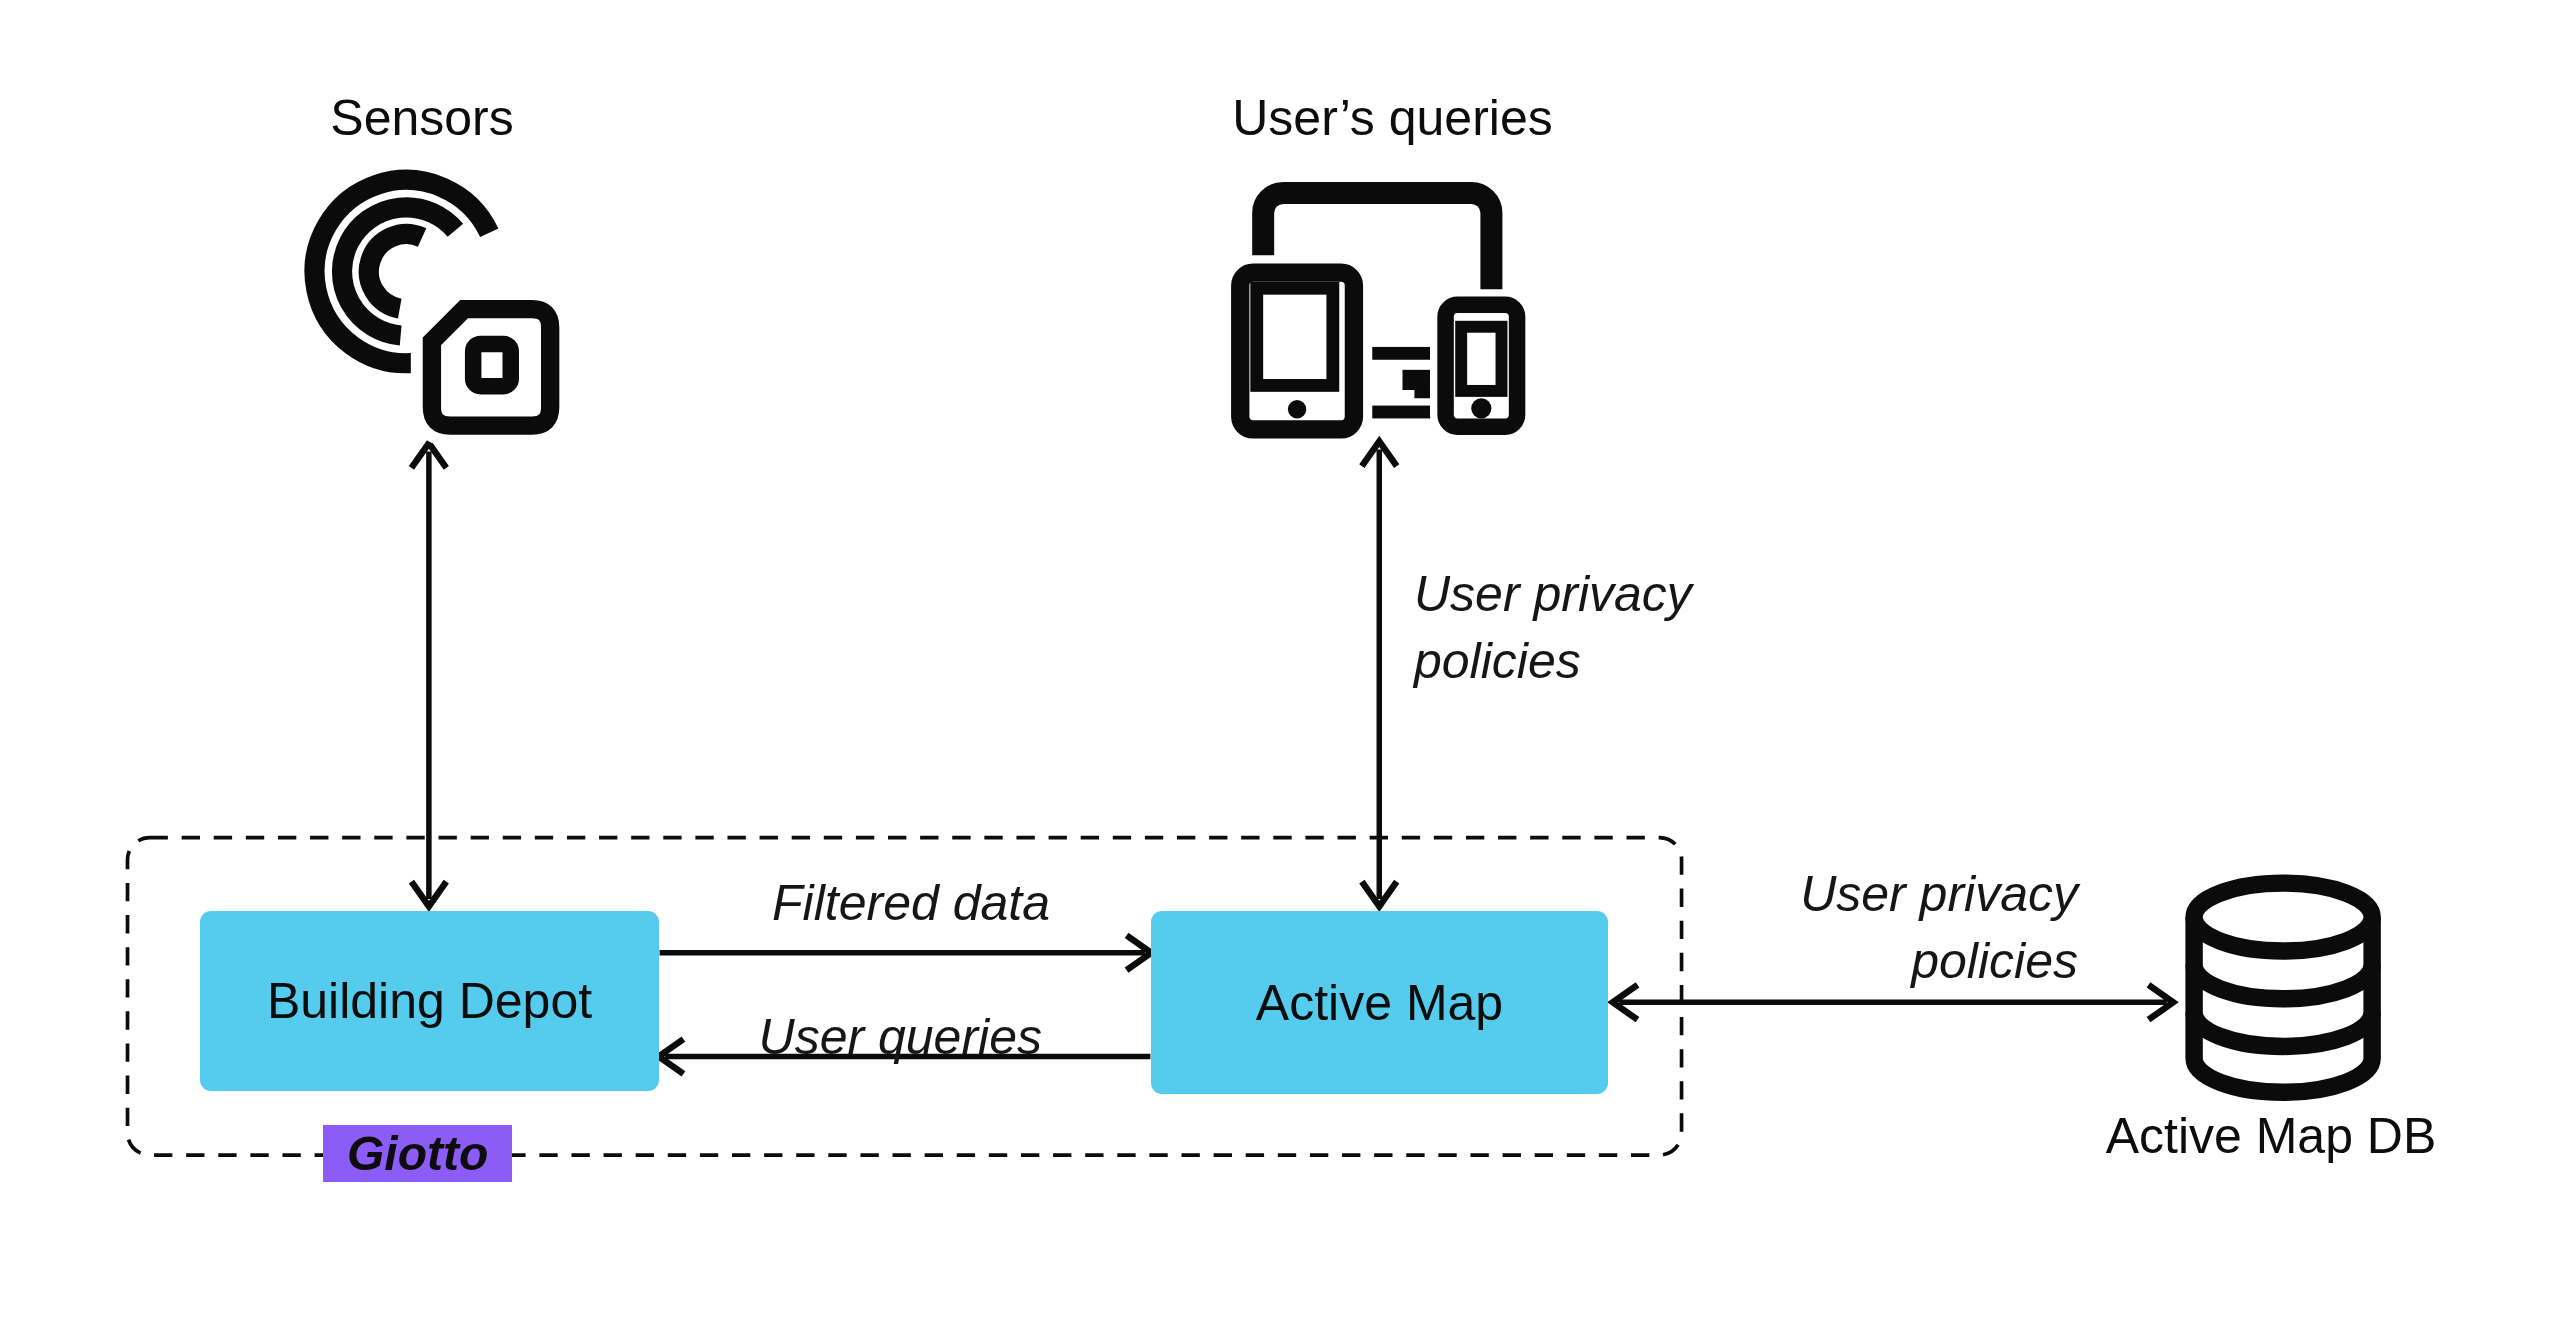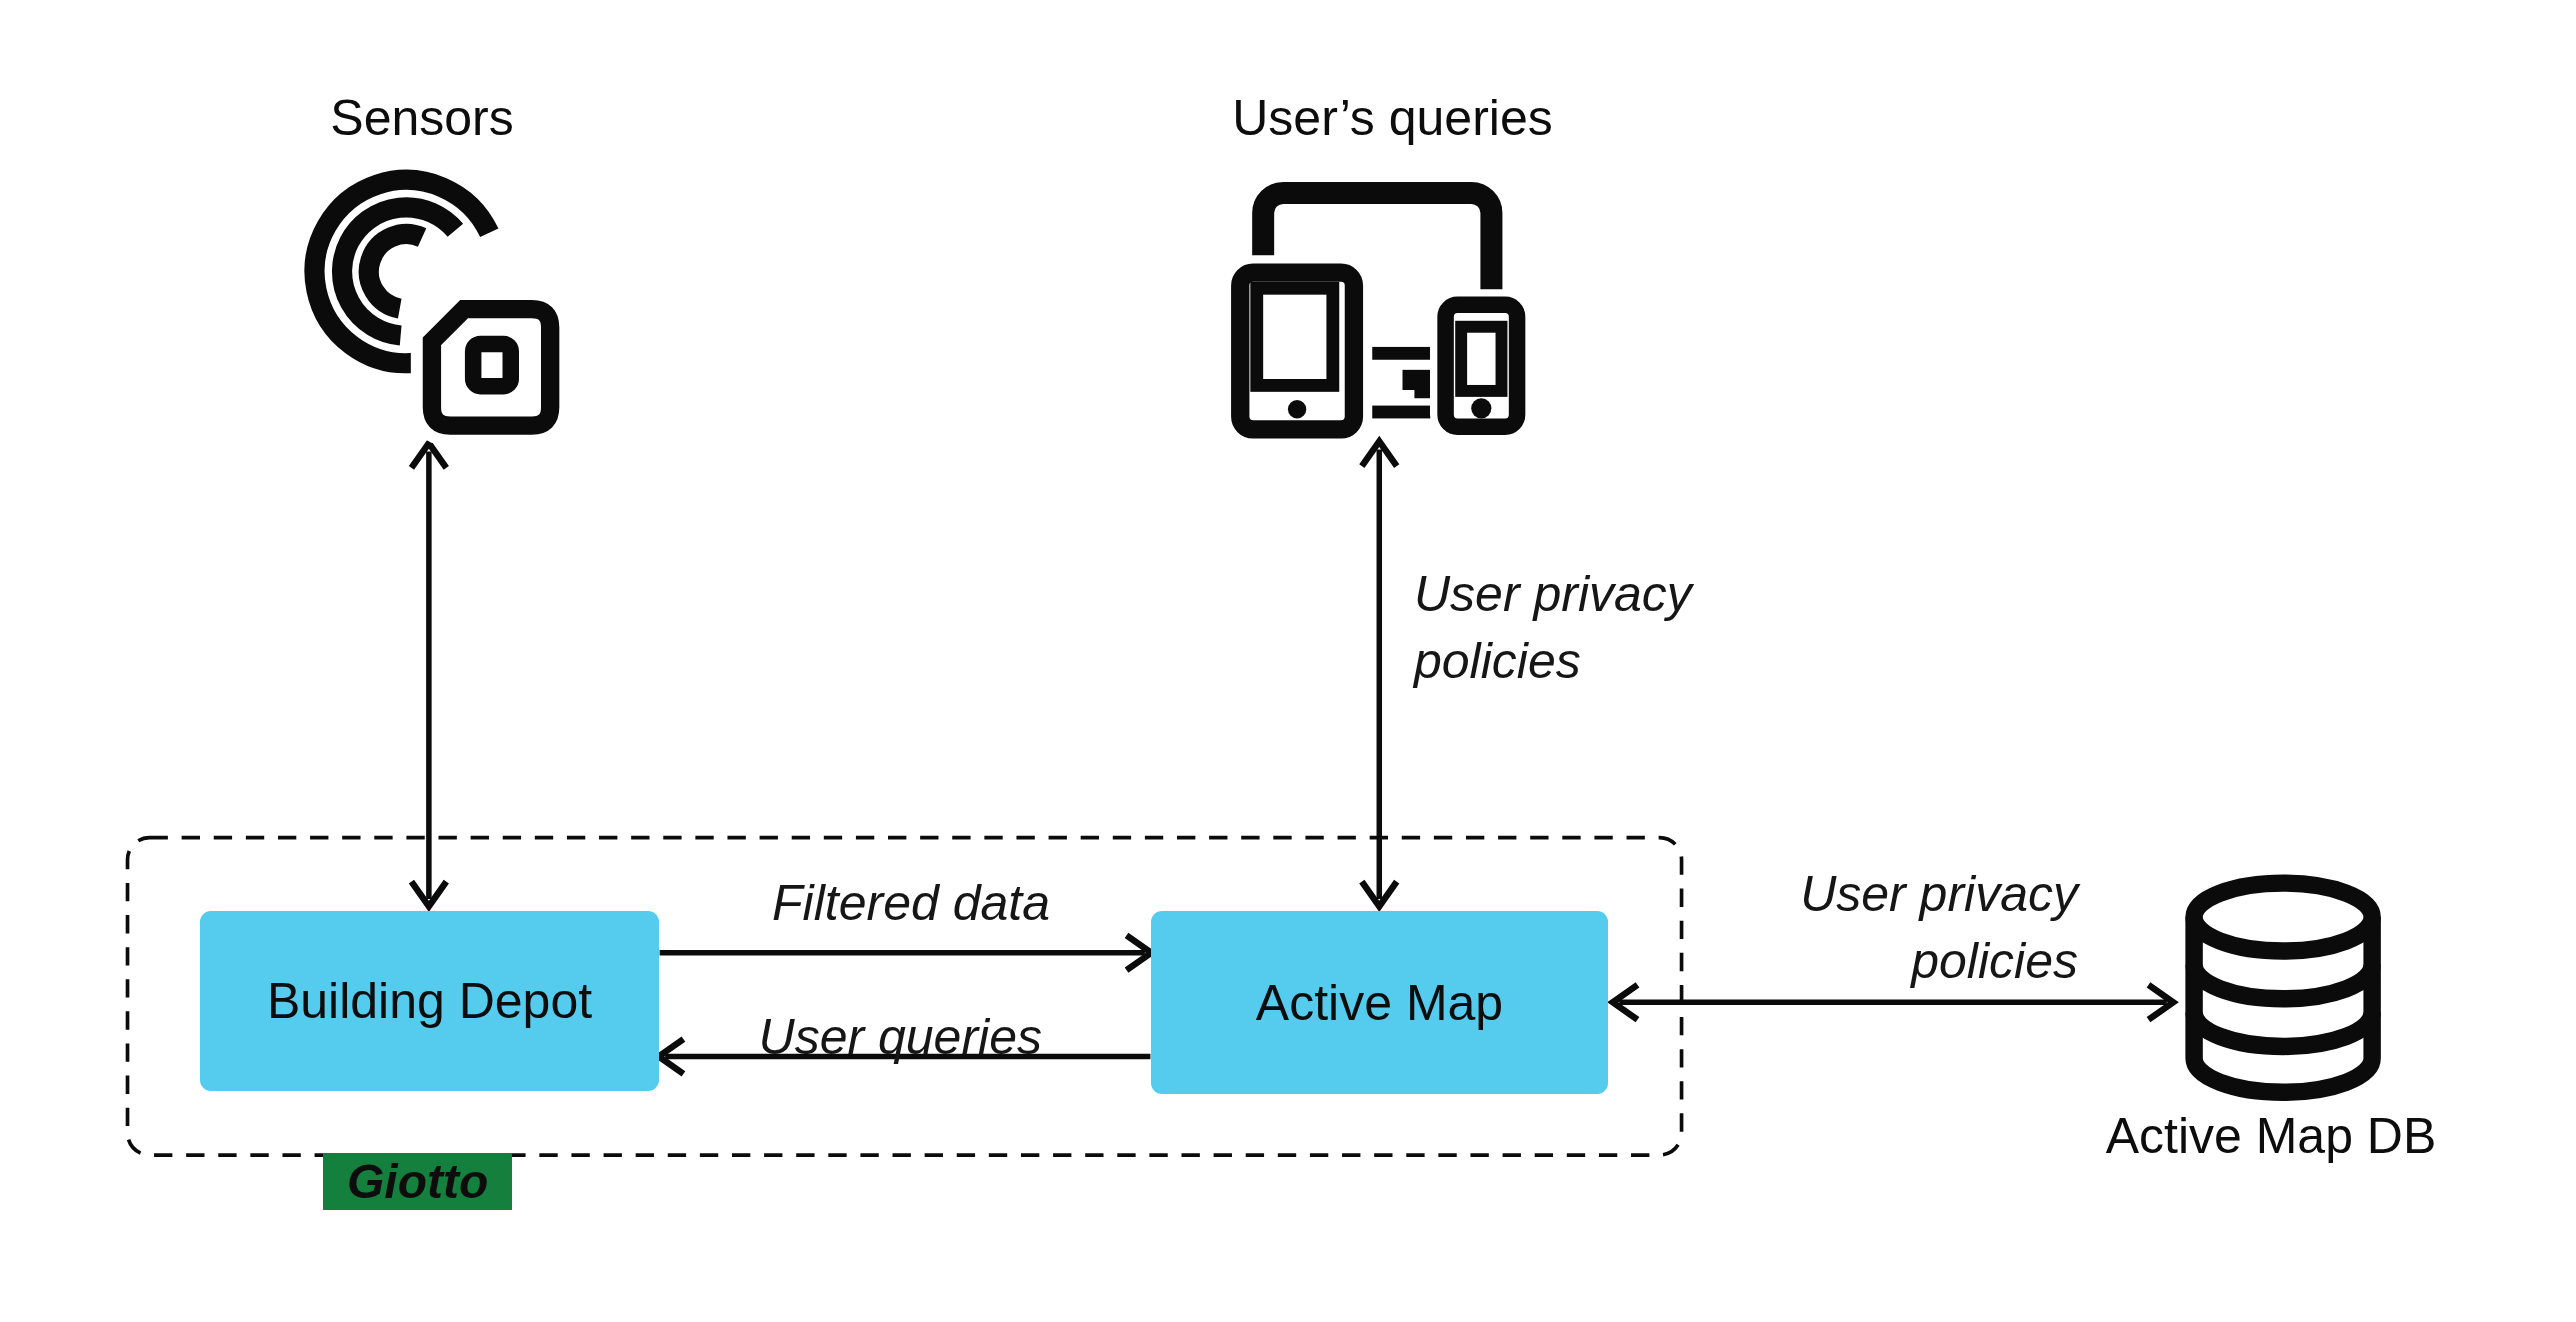--- a/index.html
+++ b/index.html
@@ -18,23 +18,23 @@
     color:#161616;white-space:nowrap;
   }
   .ta-right{text-align:right;}
   .ta-center{text-align:right;}
   .box{
     position:absolute;background:#55cbee;border-radius:11px;
     display:flex;align-items:center;justify-content:center;
   }
   .box .box-label{font-size:50px;color:#0d0d0d;white-space:nowrap;}
   .group-label{
-    position:absolute;background:#15803d;padding:0 24px;
+    position:absolute;background:#8b5cf6;padding:0 24px;
     font-size:48px;font-style:italic;font-weight:700;color:#0d0d0d;
-    line-height:57px;white-space:nowrap;margin-top:28px;
+    line-height:57px;white-space:nowrap;
   }
 </style>
 </head>
 <body>
 
 <div class="canvas">
 
   <svg class="layer" width="2576" height="1323" viewBox="0 0 2808 1442">
 
     <rect x="139" y="913" width="1694" height="346" rx="24" fill="none" stroke="#0b0b0b" stroke-width="4" stroke-dasharray="20 15"></rect>

